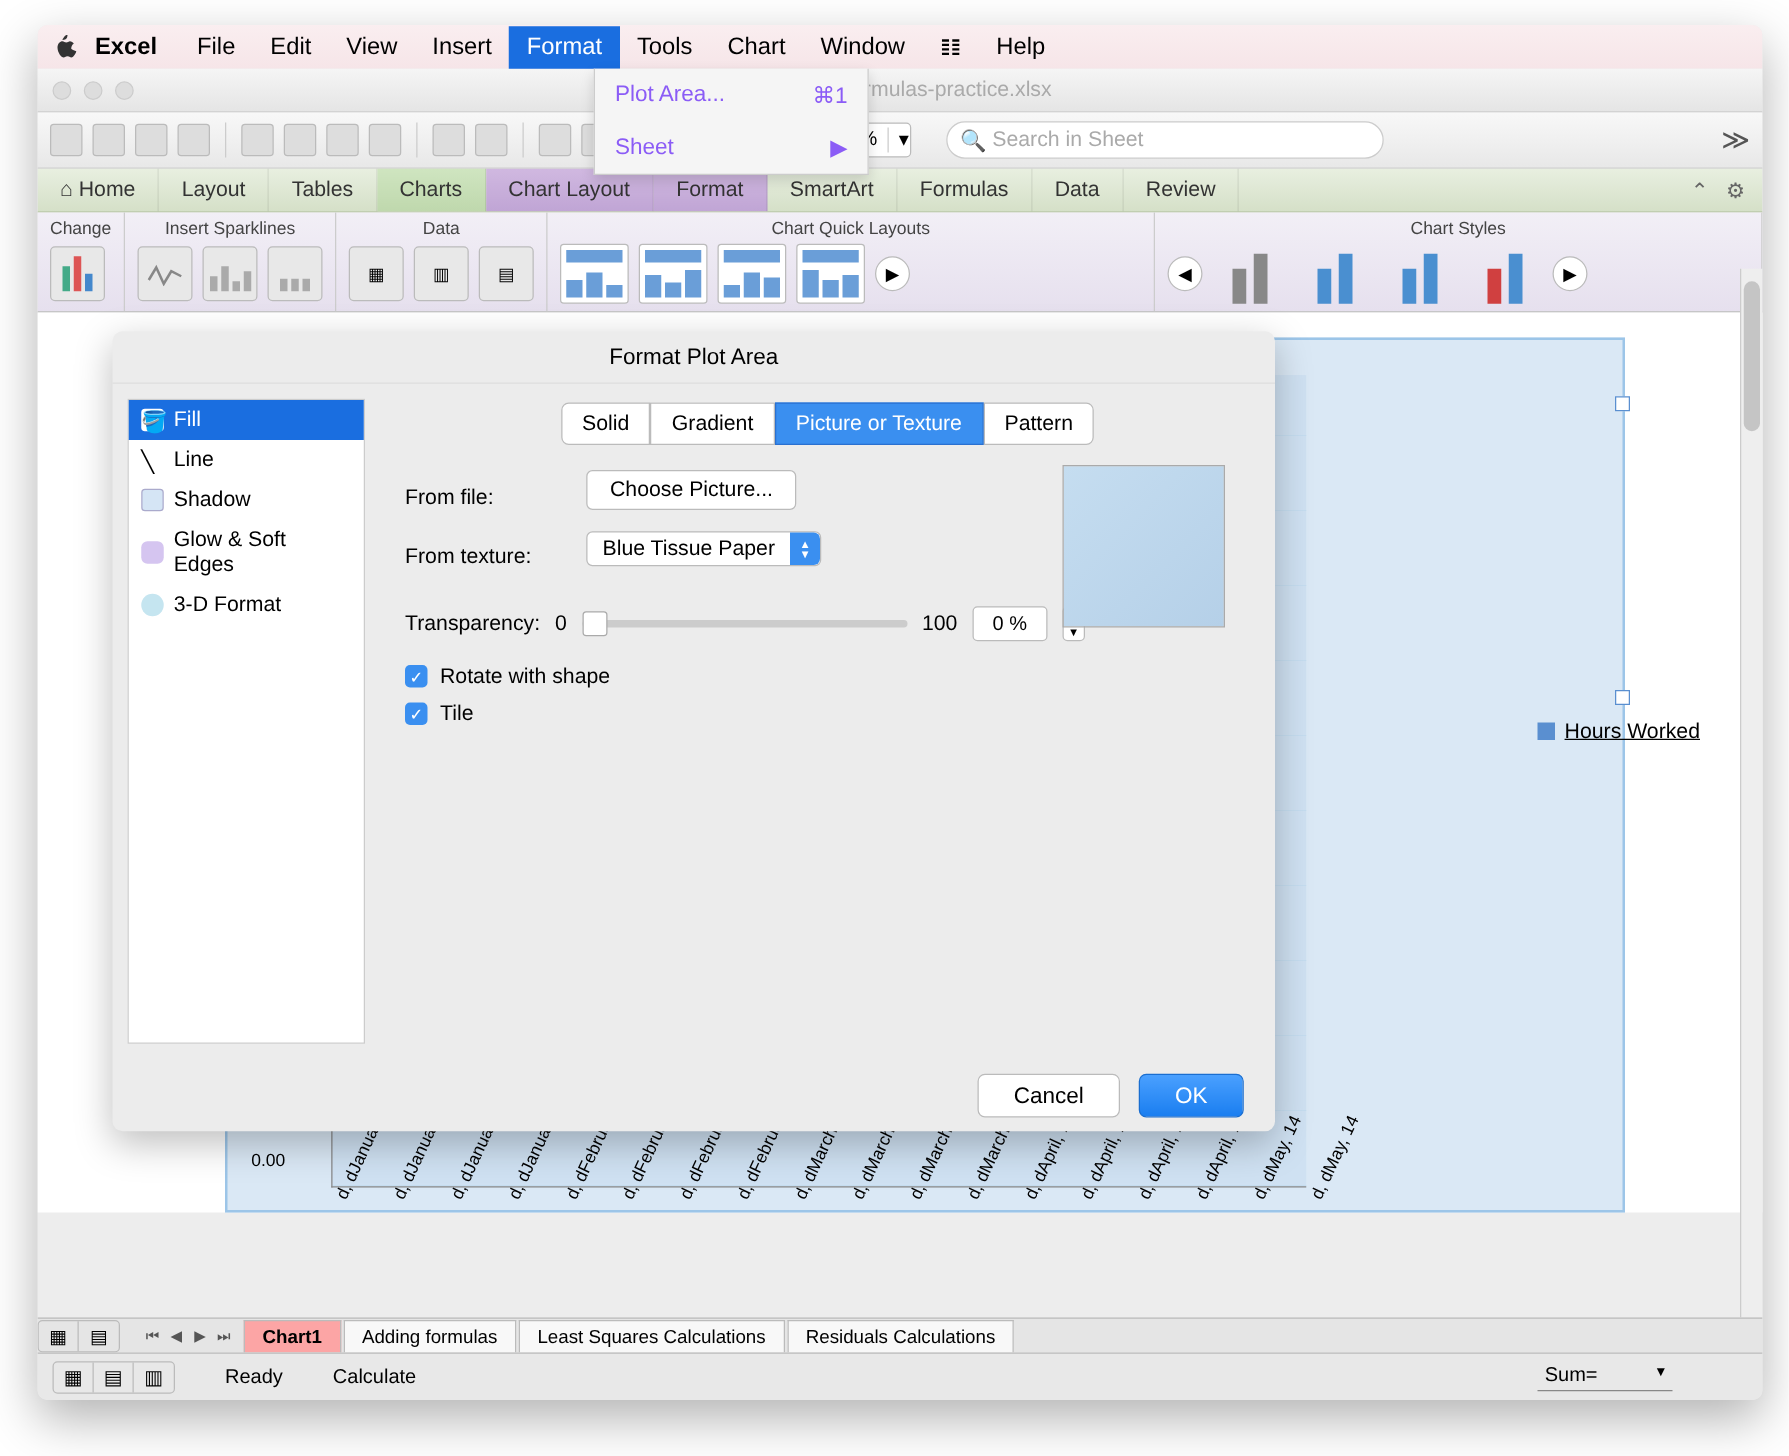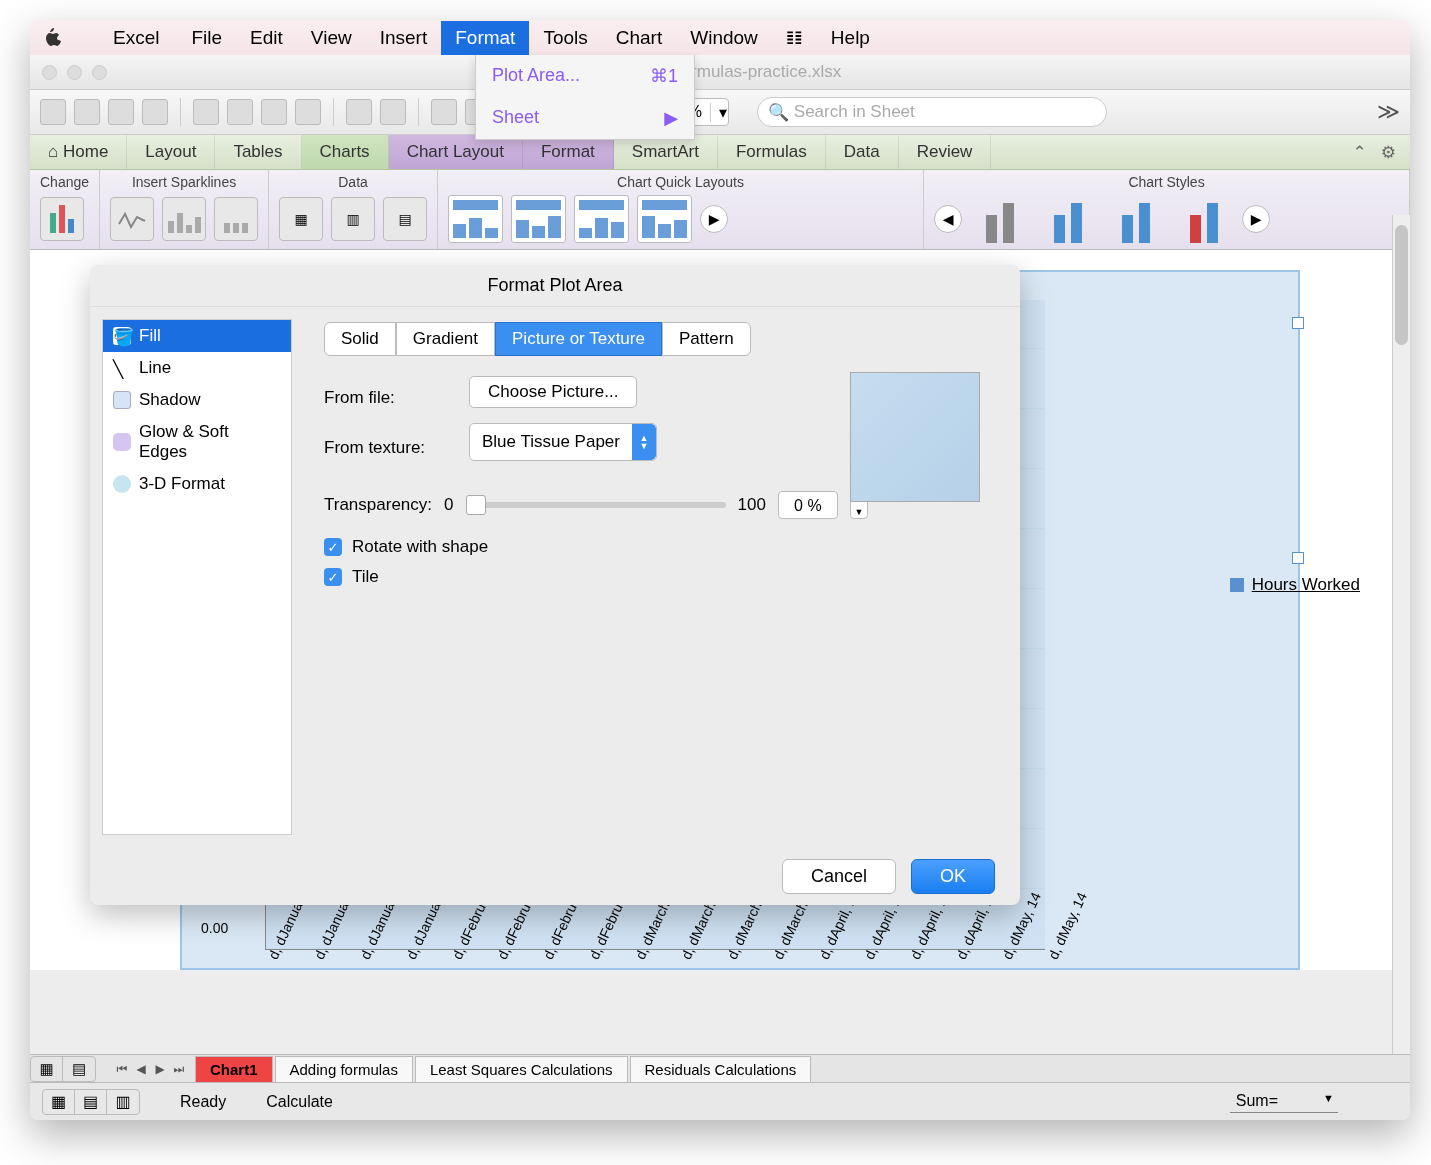--- a/index.html
+++ b/index.html
@@ -1,20 +1,20 @@
 <!DOCTYPE html>
 <html><head>
 <meta charset="utf-8">
 <style>
 * { margin:0; padding:0; box-sizing:border-box; font-family:-apple-system,"Lucida Grande",Arial,sans-serif; }
 body { background:#fff; width:1431px; height:1165px; position:relative; overflow:hidden; }
 .window { position:absolute; left:30px; top:20px; width:1380px; height:1100px; background:#ededed; border-radius:8px; box-shadow:0 15px 40px rgba(0,0,0,.3); overflow:hidden; }
 .menubar { height:35px; background:linear-gradient(#faeef0,#f6e5e8); display:flex; align-items:center; padding:0 10px; font-size:19px; }
 .apple { width:24px; height:24px; margin-right:12px; color:#333; }
-.mb-app { font-weight:normal; margin-right:18px;margin-left:37px; }
+.mb-app { font-weight:bold; margin-right:18px; }
 .mb-item { padding:6px 14px; cursor:default; }
 .mb-item.sel { background:#1a6ee0; color:#fff; border-radius:0; }
 .mb-dd { position:absolute; left:445px; top:35px; width:220px; background:#f5f5f5; border:1px solid #ccc; border-top:none; box-shadow:0 4px 10px rgba(0,0,0,.15); z-index:50; }
 .mb-dd-row { display:flex; justify-content:space-between; padding:10px 16px; color:#8b5cf6; font-size:18px; }
 .titlebar { height:35px; background:linear-gradient(#f5f5f5,#e5e5e5); display:flex; align-items:center; padding:0 12px; border-bottom:1px solid #ccc; }
 .traffic { display:flex; gap:10px; }
 .tl { width:15px; height:15px; border-radius:50%; background:#ddd; border:1px solid #ccc; }
 .doc-title { margin:0 auto; color:#aaa; font-size:17px; }
 .toolbar { height:45px; background:linear-gradient(#f8f8f8,#e8e8e8); display:flex; align-items:center; padding:0 10px; gap:8px; border-bottom:1px solid #ccc; }
 .tb-ico { width:26px; height:26px; background:#ddd; border-radius:3px; border:1px solid #bbb; }
@@ -55,47 +55,47 @@
 .xlabels { position:absolute; left:235px; top:705px; width:780px; display:flex; justify-content:space-between; }
 .xlabels span { transform:rotate(-65deg); transform-origin:left top; font-size:14px; white-space:nowrap; width:0; }
 .dialog { position:absolute; left:60px; top:245px; width:930px; height:640px; background:#ececec; border-radius:8px; box-shadow:0 10px 30px rgba(0,0,0,.25); z-index:100; }
 .dlg-title { text-align:center; padding:10px; font-size:18px; border-bottom:1px solid #ddd; }
 .dlg-body { display:flex; height:540px; }
 .dlg-side { width:190px; background:#fff; margin:12px; border:1px solid #ccc; }
 .ds-item { padding:6px 10px; display:flex; align-items:center; gap:8px; font-size:17px; cursor:default; }
 .ds-item.sel { background:#1a6ee0; color:#fff; }
 .ds-ico { width:18px; height:18px; border-radius:3px; }
 .dlg-main { flex:1; padding:15px 20px; }
-.seg { display:flex; margin-bottom:20px; }
+.seg { display:flex; justify-content:center; margin-bottom:20px; }
 .seg-btn { padding:6px 16px; background:#fff; border:1px solid #bbb; font-size:17px; cursor:default; }
 .seg-btn:first-child { border-radius:6px 0 0 6px; }
 .seg-btn:last-child { border-radius:0 6px 6px 0; }
 .seg-btn.sel { background:#3a8ff0; color:#fff; border-color:#2a70d0; }
 .frm-row { display:flex; align-items:center; gap:15px; margin-bottom:15px; font-size:17px; }
 .frm-lbl { width:130px; text-align:left;margin-top:12px; }
 .btn { padding:5px 18px; background:#fff; border:1px solid #bbb; border-radius:5px; font-size:17px; cursor:default; }
-.select { display:flex; align-items:center; background:#fff; border:1px solid #bbb; border-radius:5px; height:38px; }
+.select { display:flex; align-items:center; background:#fff; border:1px solid #bbb; border-radius:5px; height:28px; }
 .select span { padding:0 12px; font-size:17px; }
 .select .arr { width:24px; height:100%; background:#3a8ff0; border-radius:0 5px 5px 0; color:#fff; display:flex; flex-direction:column; align-items:center; justify-content:center; font-size:9px; line-height:8px; }
 .preview { position:absolute; right:40px; top:65px; width:130px; height:130px; background:linear-gradient(135deg,#c5ddf0,#b5d0e8); border:1px solid #aaa; }
 .slider-row { display:flex; align-items:center; gap:12px; margin:30px 0 18px; font-size:17px; }
 .slider { flex:1; max-width:260px; height:6px; background:#ccc; border-radius:3px; position:relative; }
 .slider-thumb { position:absolute; left:0; top:-7px; width:20px; height:20px; background:#fff; border:1px solid #aaa; border-radius:3px; }
 .pct { width:60px; height:28px; border:1px solid #bbb; background:#fff; text-align:center; line-height:28px; font-size:16px; border-radius:4px; }
 .stepper { width:18px; height:28px; border:1px solid #bbb; border-radius:4px; background:#fff; display:flex; flex-direction:column; font-size:9px; align-items:center; justify-content:space-around; }
 .chk-row { display:flex; align-items:center; gap:10px; margin:10px 0; font-size:17px; }
 .chk { width:18px; height:18px; background:#3a8ff0; border-radius:4px; color:#fff; display:flex; align-items:center; justify-content:center; font-size:13px; }
 .dlg-foot { display:flex; justify-content:flex-end; gap:15px; padding:12px 25px; }
 .dlg-btn { padding:6px 28px; border-radius:6px; border:1px solid #bbb; background:#fff; font-size:18px; cursor:default; }
 .dlg-btn.primary { background:linear-gradient(#4aa0ff,#1a7ef0); color:#fff; border-color:#1a6ed0; }
 .sheet-tabs { position:absolute; bottom:38px; left:0; right:0; height:28px; background:#e5e5e5; display:flex; align-items:center; font-size:15px; border-top:1px solid #bbb; }
 .st-nav { display:flex; gap:3px; padding:0 8px; }
 .st-nav i { width:16px; height:16px; display:flex; align-items:center; justify-content:center; font-style:normal; font-size:12px; color:#555; }
 .st-tab { padding:4px 14px; background:#f8f8f8; border:1px solid #bbb; border-bottom:none; margin-right:2px; }
-.st-tab.active { background:#ef4444; font-weight:bold;text-align:right; }
+.st-tab.active { background:#fca5a5; font-weight:bold;text-align:right; }
 .statusbar { position:absolute; bottom:0; left:0; right:0; height:38px; background:#e8e8e8; display:flex; align-items:center; padding:0 12px; font-size:16px; border-top:1px solid #bbb; gap:40px; }
 .view-sw { display:flex; border:1px solid #bbb; border-radius:4px; }
 .view-sw i { width:32px; height:24px; border-right:1px solid #bbb; display:flex; align-items:center; justify-content:center; font-style:normal; }
 .view-sw i:last-child { border:none; }
 .sum { margin-left:auto; margin-right:60px; border-bottom:1px solid #888; padding:2px 60px 2px 6px; position:relative; }
 .sum::after { content:"▼"; position:absolute; right:4px; font-size:11px; }
 .scrollbar-v { position:absolute; right:0; top:195px; bottom:66px; width:18px; background:#eee; border-left:1px solid #ccc; }
 .sb-thumb { position:absolute; left:2px; right:2px; top:10px; height:120px; background:#c5c5c5; border-radius:7px; }
 </style>
 </head>

